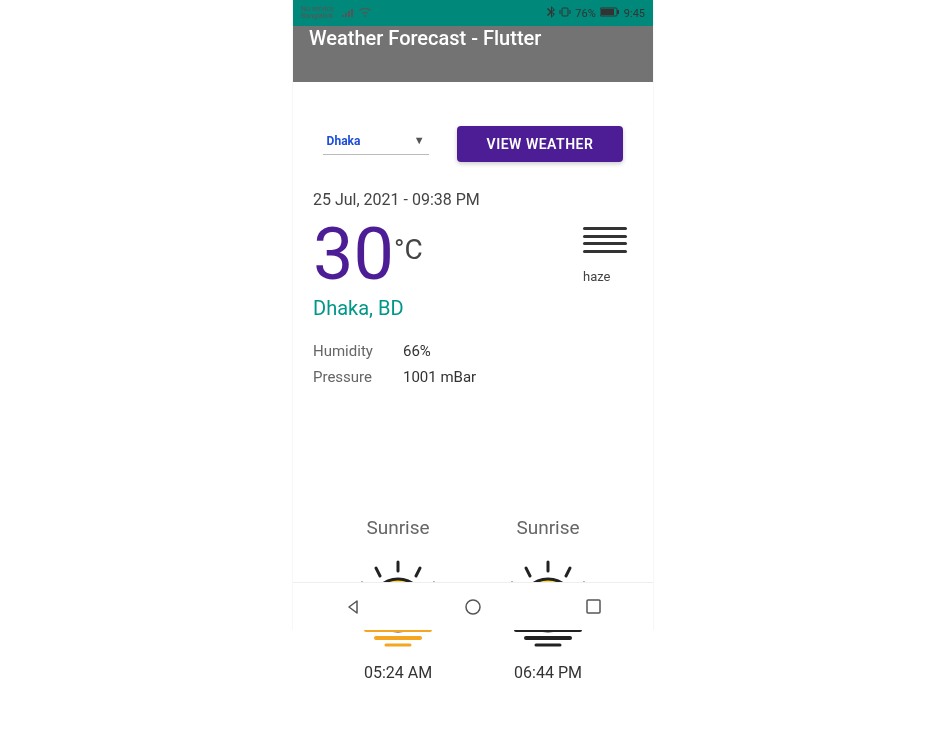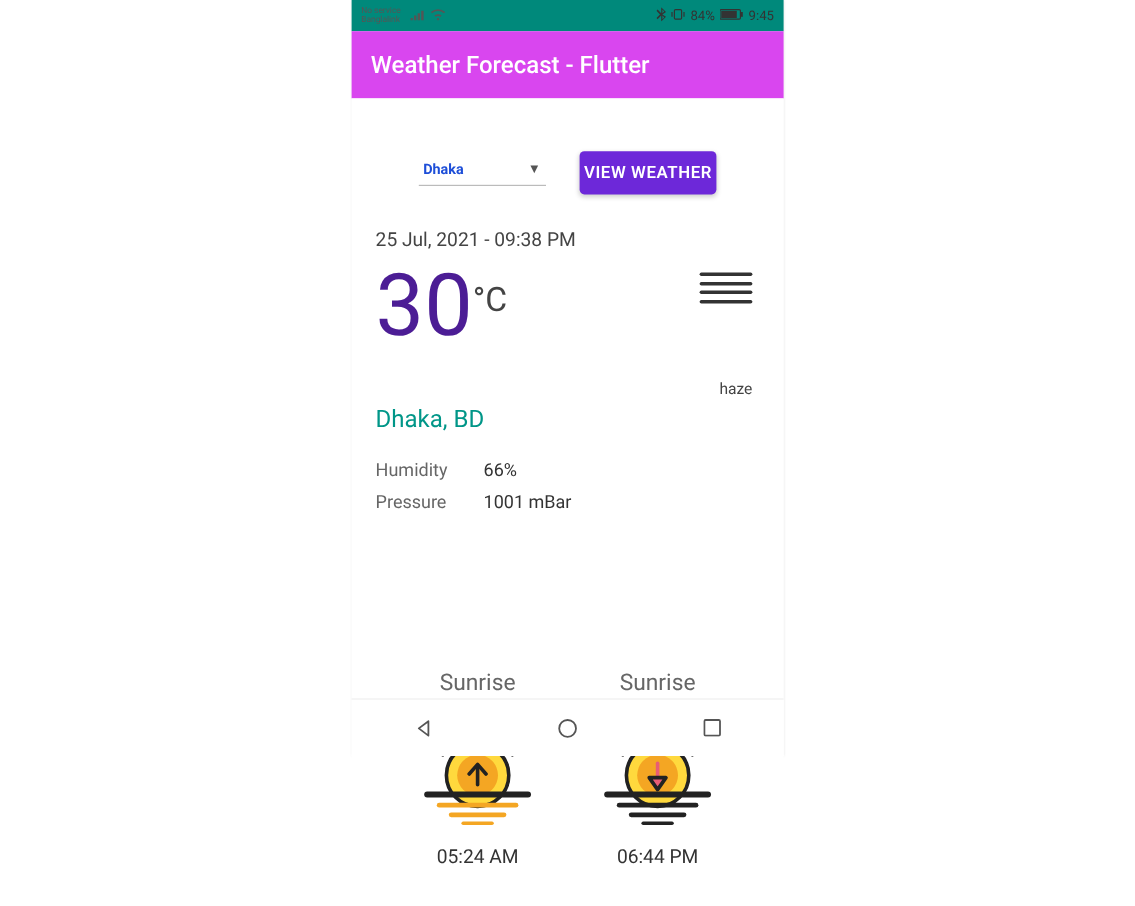--- a/index.html
+++ b/index.html
@@ -45,23 +45,23 @@
     }
     .status-right {
       display: flex;
       align-items: center;
       gap: 4px;
       font-size: 11px;
       color: #333;
     }
     .app-bar {
       height: 56px;
-      background: #d946ef;
-      display: flex;
-      align-items: center;
+      background: #737373;
+      display: flex;
+      align-items: flex-start;
       padding: 0 16px;
     }
     .app-title {
       color: #fff;
       font-size: 20px;
       font-weight: 500;
     }
     .content {
       padding: 20px 16px 0 16px;
       background: #fff;
@@ -89,24 +89,24 @@
     .dropdown-text {
       font-size: 12px;
       color: #1d4ed8;
       font-weight: bold;
     }
     .dropdown-arrow {
       color: #555;
       font-size: 11px;
     }
     .view-btn {
-      background: #6d28d9;
+      background: #4c1d95;
       color: #fff;
       border: none;
-      padding: 10px 4px;
+      padding: 10px 30px;
       font-size: 14px;
       font-weight: 600;
       border-radius: 4px;
       cursor: pointer;
       letter-spacing: 0.5px;
       box-shadow: 0 2px 4px rgba(0,0,0,0.2);
     }
     .datetime {
       font-size: 16px;
       color: #444;
@@ -131,24 +131,23 @@
       line-height: 1;
     }
     .temp-unit {
       font-size: 28px;
       color: #444;
       margin-top: 14px;
     }
     .condition {
       display: flex;
       flex-direction: column;
-      align-items: flex-end;
+      align-items: flex-start;
       margin-top: 8px;
       margin-right: 10px;
-      gap: 48px;
     }
     .haze-icon {
       width: 44px;
       height: 26px;
       display: flex;
       flex-direction: column;
       justify-content: space-between;
       margin-bottom: 16px;
     }
     .wave {
@@ -258,21 +257,21 @@
             <path d="M4 0v5L1 2 0 3l3 3-3 3 1 1 3-3v5l4-4-3-2 3-2-4-4zm1 2l1.5 1.5L5 5V2zm0 8V7l1.5 1.5L5 10z" fill="#333"></path>
           </svg>
       </span>
       <span>
         <svg width="12" height="10" viewBox="0 0 12 10">
             <rect x="3" y="1" width="6" height="8" rx="1" fill="none" stroke="#333" stroke-width="1"></rect>
             <line x1="1" y1="3" x2="1" y2="7" stroke="#333" stroke-width="1"></line>
             <line x1="11" y1="3" x2="11" y2="7" stroke="#333" stroke-width="1"></line>
           </svg>
       </span>
-      <span>84%</span>
+      <span>76%</span>
       <span>
         <svg width="20" height="10" viewBox="0 0 20 10">
             <rect x="0" y="1" width="17" height="8" rx="1" fill="none" stroke="#333" stroke-width="1"></rect>
             <rect x="1" y="2" width="13" height="6" fill="#333"></rect>
             <rect x="17" y="3" width="2" height="4" fill="#333"></rect>
           </svg>
       </span>
       <span>9:45</span>
     </div>
   </div>

